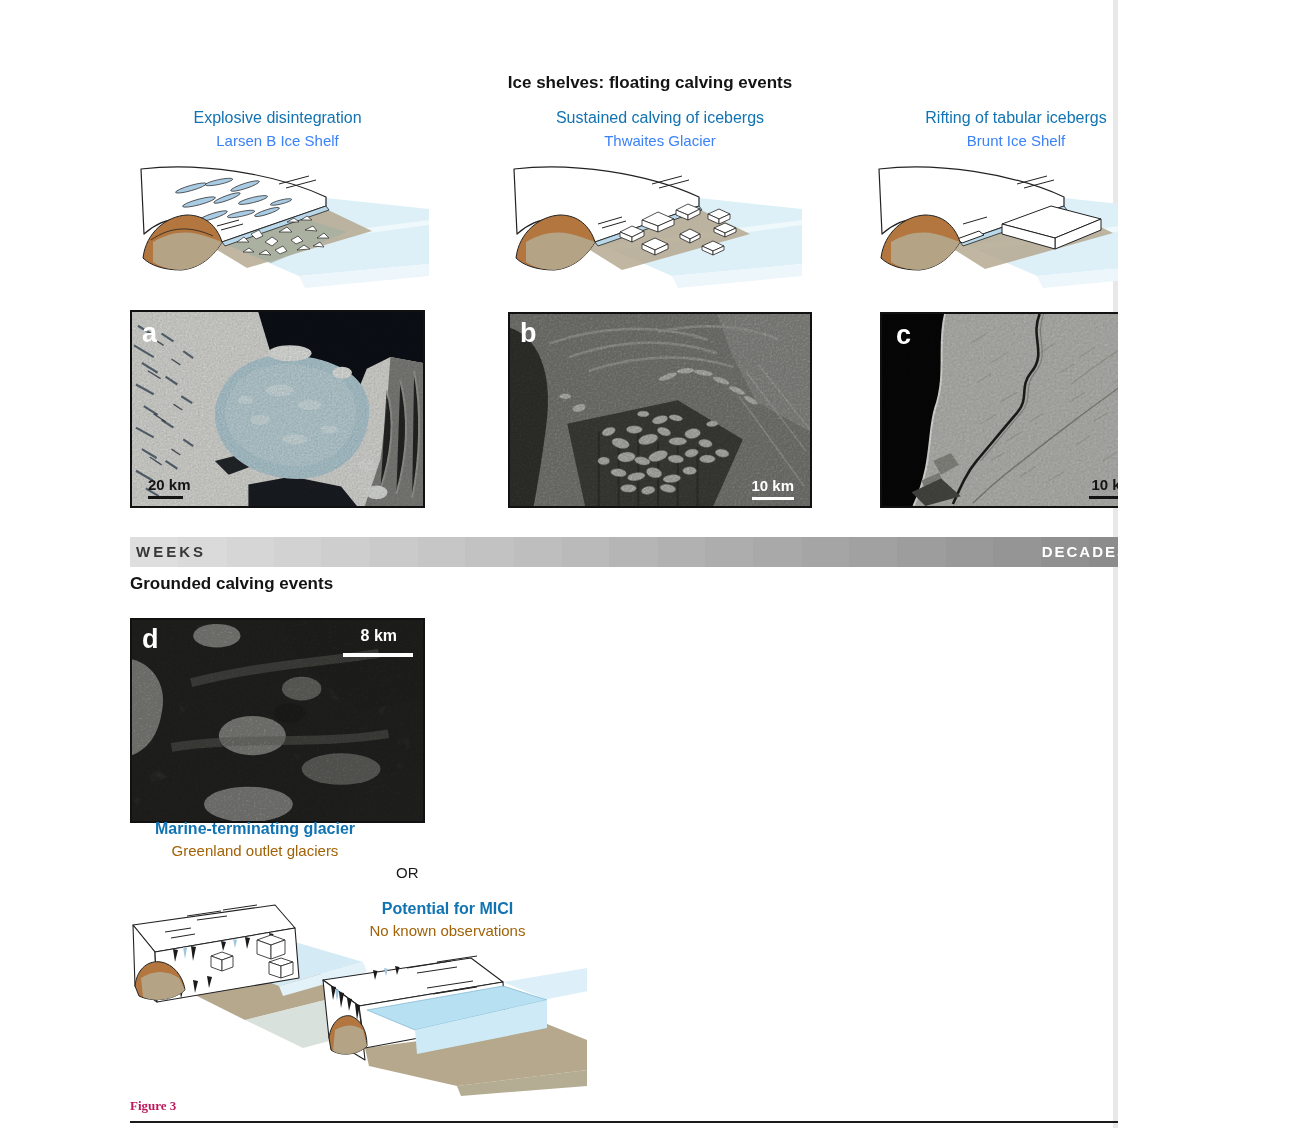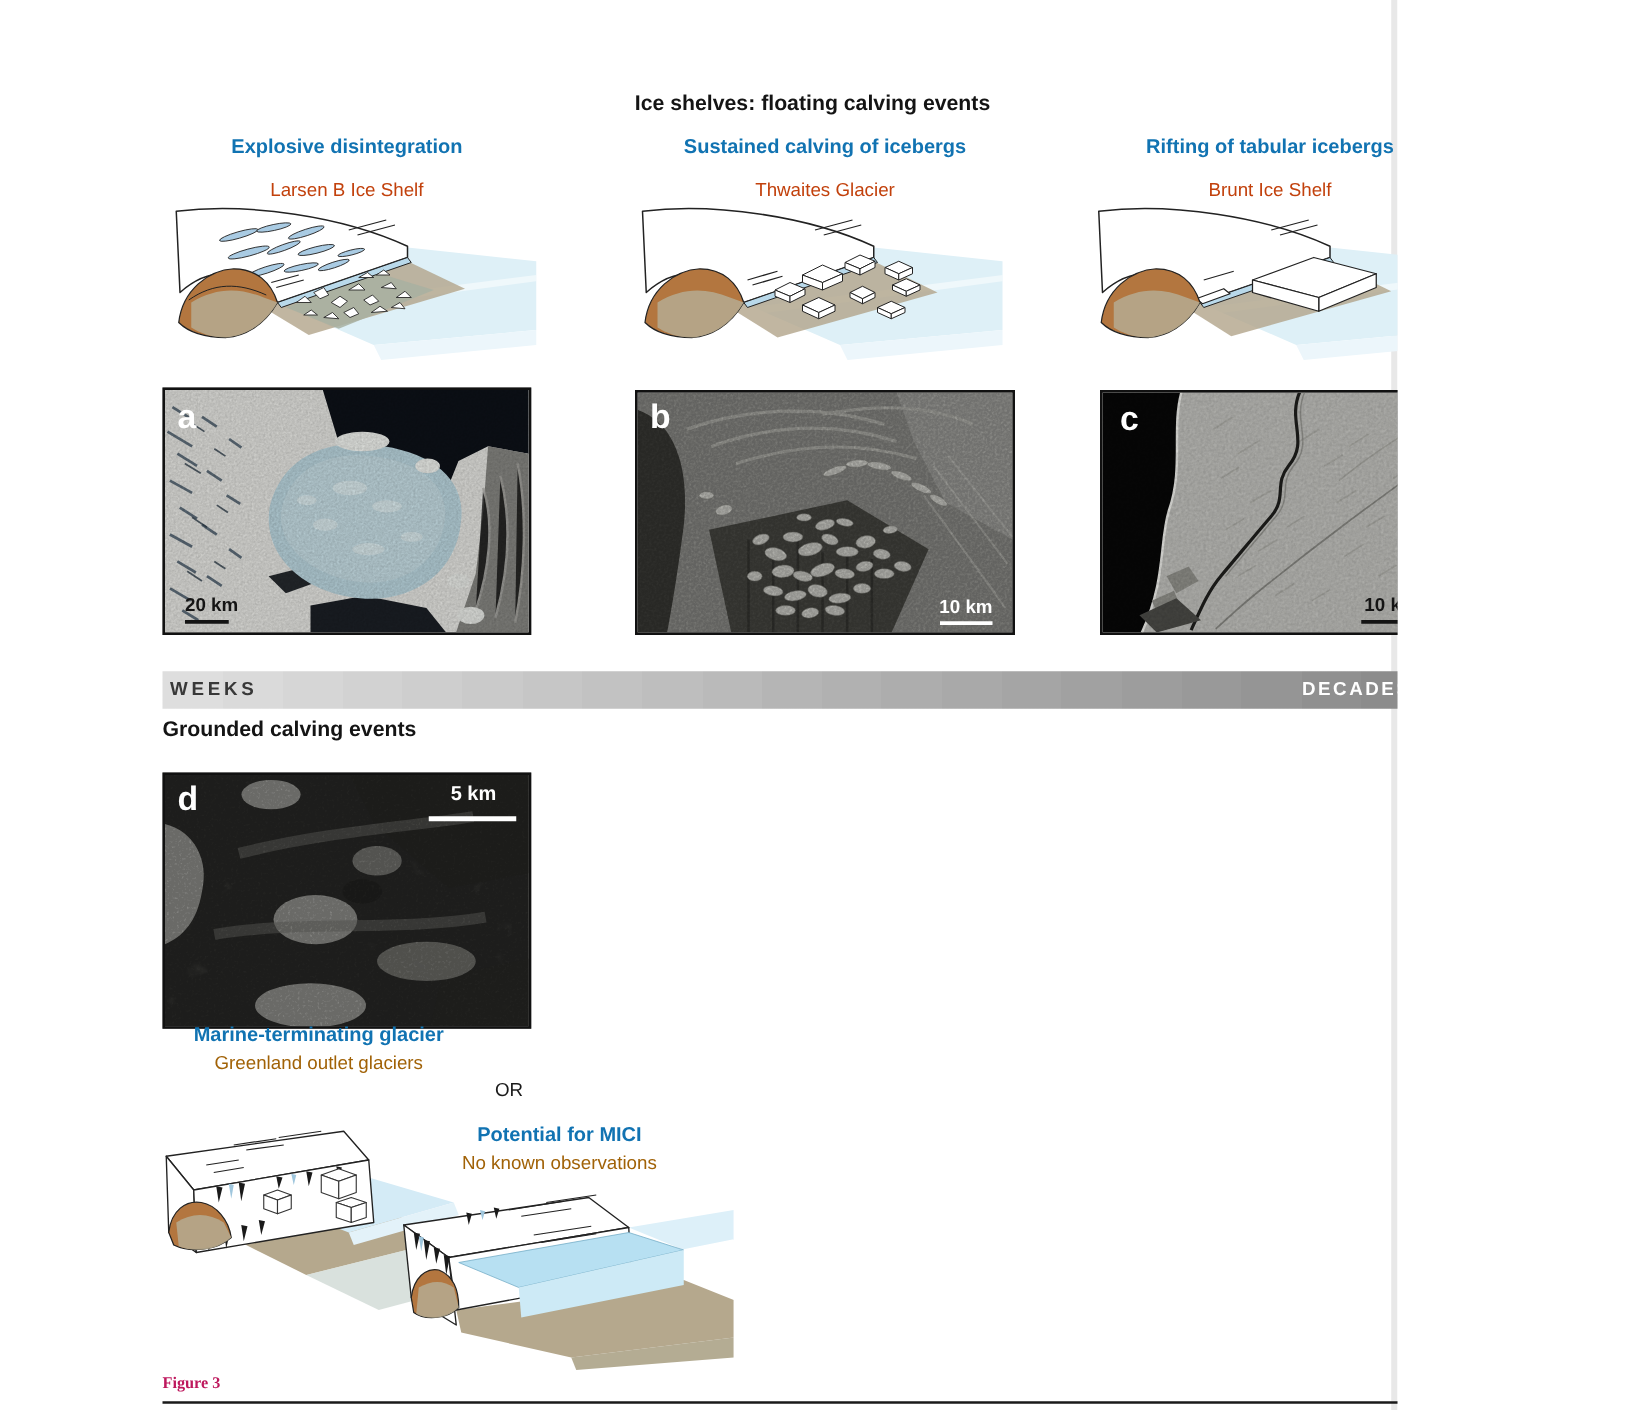--- a/index.html
+++ b/index.html
@@ -2,22 +2,22 @@
 <html><head>
 <meta charset="utf-8">
 <style>
   html,body{margin:0;padding:0;background:#ffffff;}
   .page{position:relative;width:1118px;height:1128px;background:#ffffff;overflow:hidden;
         font-family:"Liberation Sans",sans-serif;color:#1a1a1a;}
   .edge-strip{position:absolute;right:0;top:0;width:5px;height:100%;background:#e8e8e8;}
   .fig-title{position:absolute;left:130px;top:73px;width:1040px;text-align:center;
              font-size:17px;font-weight:700;color:#141414;}
   .col-head{position:absolute;text-align:center;line-height:23px;}
-  .col-head .h{font-size:16px;font-weight:700;color:#1173b2;}
-  .col-head .s{font-size:15px;color:#c2410c;margin-top:12px;}
+  .col-head .h{font-size:16px;font-weight:400;color:#1173b2;}
+  .col-head .s{font-size:15px;color:#3b82f6;}
   .schematic{position:absolute;}
   .schematic svg{display:block;width:100%;height:100%;}
   .photo{position:absolute;border:2px solid #111;box-sizing:border-box;background:#888;overflow:hidden;}
   .photo svg{display:block;width:100%;height:100%;}
   .ph-letter{position:absolute;font-size:27px;font-weight:700;color:#ffffff;line-height:1;}
   .ph-scale{position:absolute;font-size:15px;font-weight:700;}
   .ph-bar{position:absolute;}
   .timeline-band{position:absolute;left:130px;top:537px;width:1007px;height:30px;
     background:linear-gradient(90deg,
       #dedede 0 4.8%,#dadada 4.8% 9.6%,#d6d6d6 9.6% 14.3%,#d2d2d2 14.3% 19%,
@@ -340,21 +340,21 @@
       </g>
       <ellipse cx="212" cy="152" rx="40" ry="16" fill="#8f8f8a" opacity="0.8"></ellipse>
       <ellipse cx="160" cy="95" rx="16" ry="10" fill="#262624" opacity="0.9"></ellipse>
       <g stroke="#7e7e79" stroke-width="9" opacity="0.5" fill="none">
         <path d="M60,64 C130,46 200,42 250,34"></path>
         <path d="M40,130 C110,118 190,128 260,116"></path>
       </g>
       <rect width="295" height="205" filter="url(#fd)" opacity="0.35"></rect>
     </svg>
     <div class="ph-letter" style="left:10px;top:6px;">d</div>
-    <div class="ph-scale" style="right:26px;top:7px;color:#ffffff;font-size:16px;">5 km</div>
+    <div class="ph-scale" style="right:26px;top:7px;color:#ffffff;font-size:16px;">8 km</div>
     <div class="ph-bar" style="right:10px;top:33px;width:70px;height:3.5px;background:#ffffff;"></div>
   </div>
 
   <div class="lbl-block" style="left:130px;top:818px;width:250px;">
     <div class="h">Marine-terminating glacier</div>
     <div class="s">Greenland outlet glaciers</div>
   </div>
   <div class="or-label">OR</div>
   <div class="lbl-block" style="left:330px;top:898px;width:235px;">
     <div class="h">Potential for MICI</div>

